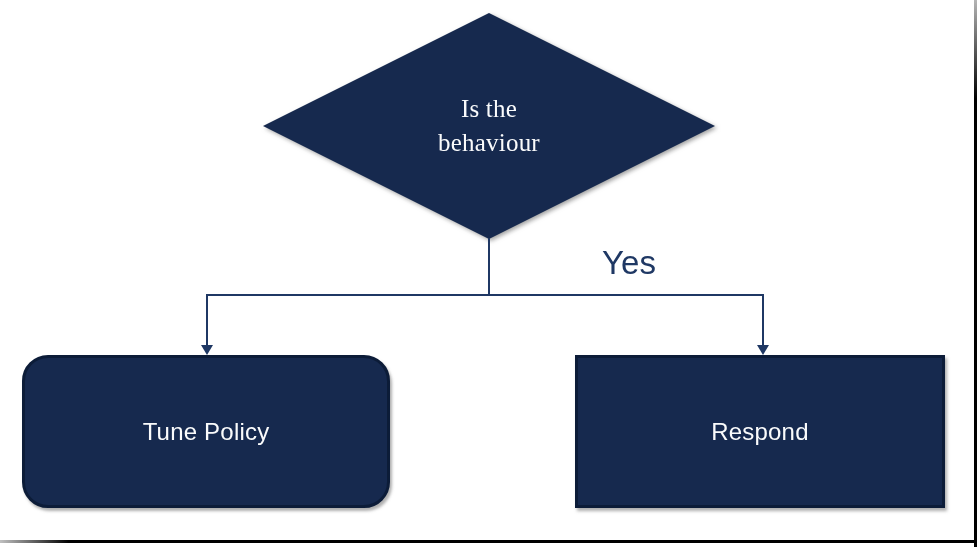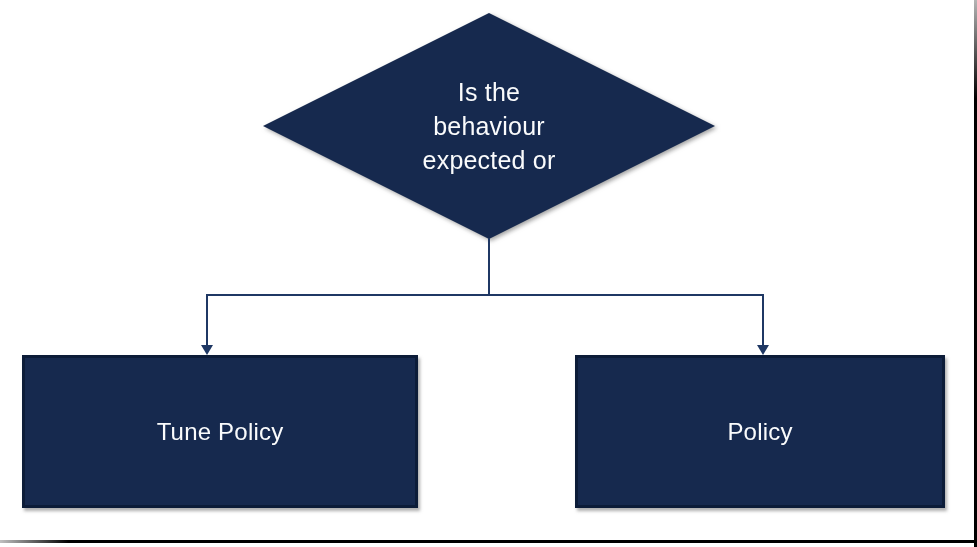--- a/index.html
+++ b/index.html
@@ -14,20 +14,21 @@
     position:relative;
     width:977px;height:547px;
     background:#ffffff;
     overflow:hidden;
     font-family:"Liberation Sans", sans-serif;
   }
   
   .diamond-wrap{
     position:absolute;left:263px;top:13px;width:452px;height:226px;
     filter:drop-shadow(2px 2px 2px rgba(90,90,90,0.55));
+    font-family:Liberation Serif, serif;
   }
   .diamond{
     width:100%;height:100%;
     background:var(--navy-fill);
     clip-path:polygon(50% 0, 100% 50%, 50% 100%, 0 50%);
     display:flex;align-items:center;justify-content:center;
   }
   .diamond-text{
     color:var(--text-light);
     font-size:25px;line-height:34px;
@@ -63,21 +64,21 @@
     position:absolute;top:355px;height:153px;
     background:var(--navy-fill);
     border:3px solid var(--navy-border);
     box-sizing:border-box;
     display:flex;align-items:center;justify-content:center;
     color:var(--text-light);
     font-size:24px;
     letter-spacing:0.2px;
     box-shadow:2px 3px 3px rgba(110,110,110,0.55);
   }
-  .node.left-node{left:22px;width:396px;}
+  .node.left-node{left:22px;width:368px;border-radius:26px;}
   .node.right-node{left:575px;width:370px;}
   
   .frame-right{
     position:absolute;left:974px;top:0;width:3px;height:547px;
     background:linear-gradient(to bottom,#b5b5b5 0%,var(--frame) 18%);
   }
   .frame-bottom{
     position:absolute;left:0;top:540px;width:977px;height:3px;
     background:linear-gradient(to right,#c0c0c0 0%,var(--frame) 7%);
   }
@@ -85,38 +86,38 @@
 </head>
 <body>
 
 <div class="canvas">
 
   <div class="diamond-wrap">
     <div class="diamond">
       <div class="diamond-text">
         <div>Is the</div>
         <div>behaviour</div>
-        <div>expected or</div>
       </div>
     </div>
   </div>
 
   <div class="line stem"></div>
   <div class="line hline"></div>
   <div class="line vleft"></div>
   <div class="line vright"></div>
 
   <div class="arrow left"></div>
   <div class="arrow right"></div>
 
+  <div class="branch-label yes">Yes</div>
 
   <div class="node left-node">
     <span>Tune Policy</span>
   </div>
 
   <div class="node right-node">
-    <span>Policy</span>
+    <span>Respond</span>
   </div>
 
   <div class="frame-right"></div>
   <div class="frame-bottom"></div>
 
 </div>
 
 </body></html>

